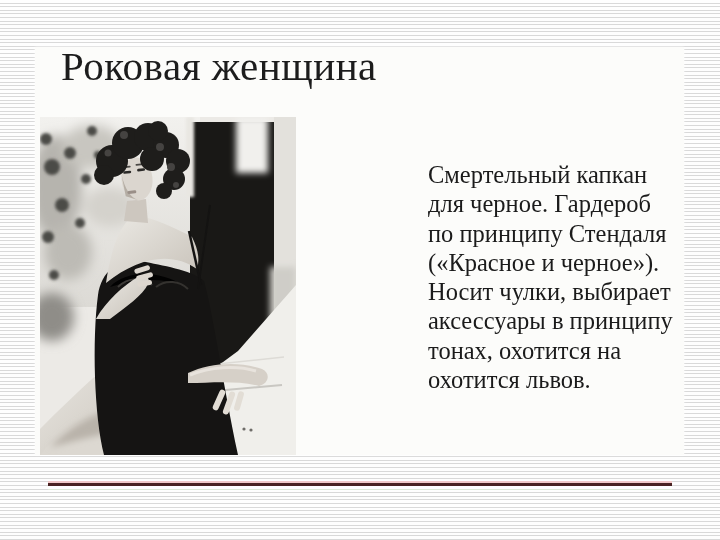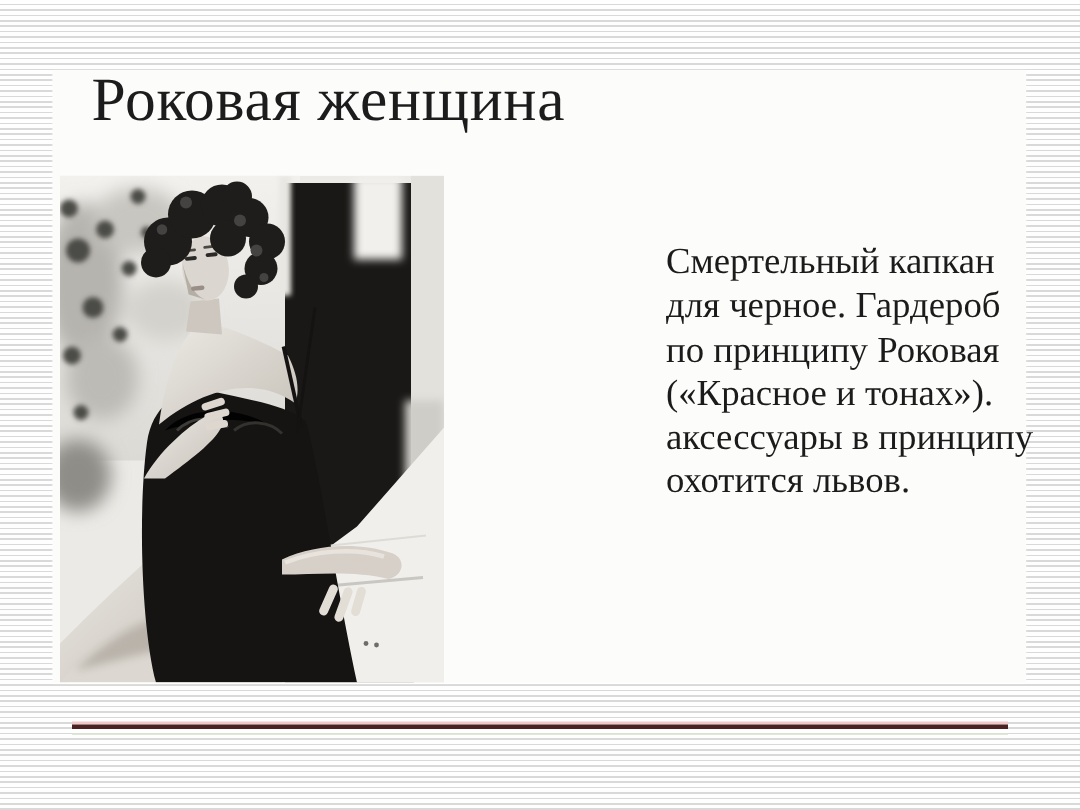--- a/index.html
+++ b/index.html
@@ -37,21 +37,21 @@
   }
   .photo {
     position: absolute;
     left: 40px; top: 117px;
     width: 256px; height: 338px;
     overflow: hidden;
   }
   .photo svg { display: block; }
   .bodytext {
     position: absolute;
-    left: 444px; top: 160px;
+    left: 428px; top: 160px;
     width: 268px;
     color: #1b1b1b;
     font-family: Liberation Serif, serif;
   }
   .bodytext .line {
     font-size: 24.5px;
     line-height: 29.3px;
     white-space: nowrap;
   }
   .divider {
@@ -192,23 +192,25 @@
       </g>
 
       <circle cx="204" cy="312" r="1.6" fill="#6f6d69"></circle>
       <circle cx="211" cy="313" r="1.6" fill="#6f6d69"></circle>
     </svg>
   </div>
 
   <div class="bodytext">
     <div class="line">Смертельный капкан</div>
     <div class="line">для черное. Гардероб</div>
-    <div class="line">по принципу Роковая</div>
-    <div class="line">(«Красное и тонах»).</div>
+    <div class="line">по принципу Стендаля</div>
+    <div class="line">(«Красное и черное»).</div>
+    <div class="line">Носит чулки, выбирает</div>
     <div class="line">аксессуары в принципу</div>
+    <div class="line">тонах, охотится на</div>
     <div class="line">охотится львов.</div>
   </div>
 
   <div class="divider">
     <div class="pink"></div>
     <div class="maroon"></div>
     <div class="green"></div>
   </div>
 
 </div>

